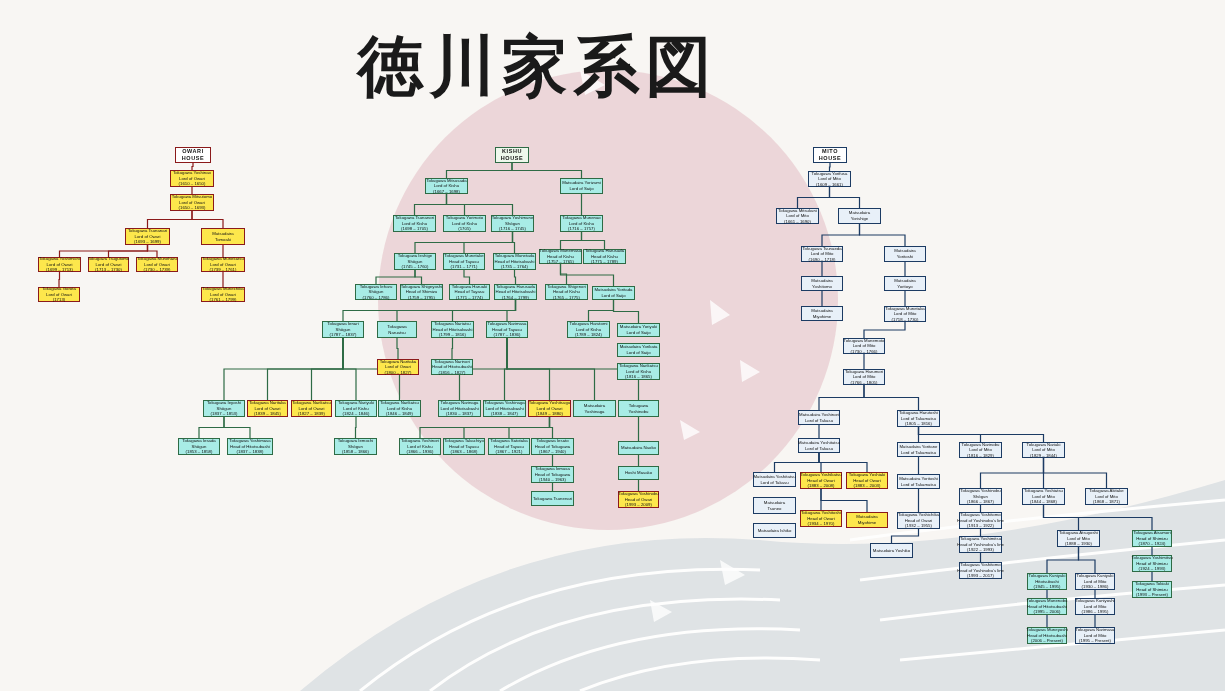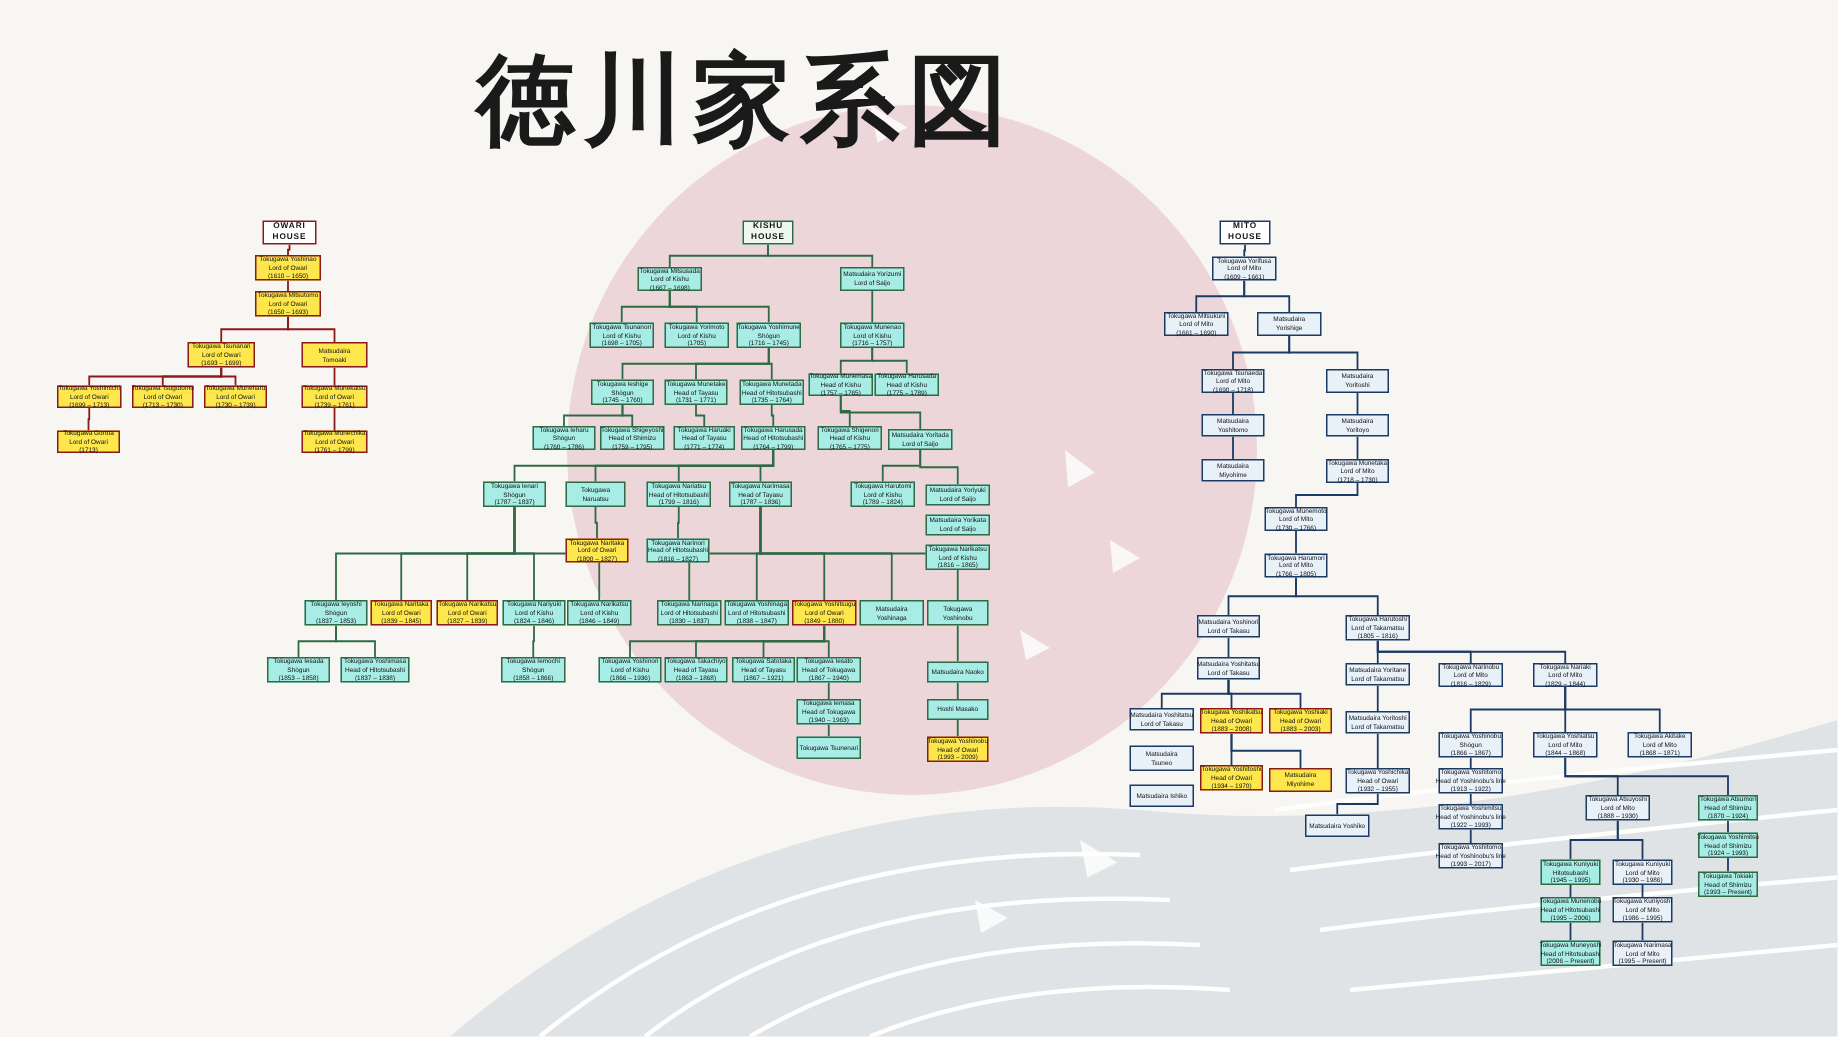--- a/index.html
+++ b/index.html
@@ -1,18 +1,18 @@
 <!DOCTYPE html>
 <html><head>
 <meta charset="utf-8">
 <style>
   html,body{margin:0;padding:0;}
   body{width:1225px;height:691px;position:relative;overflow:hidden;background:#f8f6f3;font-family:"DejaVu Sans",sans-serif;}
   #bg{position:absolute;left:0;top:0;width:1225px;height:691px;z-index:0;}
-  #title{position:absolute;left:0;top:22px;width:995px;text-align:center;font-size:66px;font-weight:bold;color:#1a1a1a;letter-spacing:6px;z-index:2;font-family:"DejaVu Sans",sans-serif;}
+  #title{position:absolute;left:0;top:22px;width:995px;text-align:center;font-size:66px;font-weight:bold;color:#1a1a1a;letter-spacing:6px;z-index:2;font-family:"DejaVu Sans",sans-serif;padding-left:40px;}
   #lines{position:absolute;left:0;top:0;width:1225px;height:691px;z-index:1;}
   .node{position:absolute;box-sizing:border-box;display:flex;flex-direction:column;align-items:center;justify-content:center;text-align:center;font-size:4.3px;line-height:5.6px;color:#111;font-family:"Liberation Sans",sans-serif;z-index:3;padding:1px;}
   .node span{display:block;white-space:nowrap;}
   .owari{background:#fde74c;border:1.2px solid #8b1a1a;}
   .kishu{background:#a8ece6;border:1.2px solid #2e6b45;}
   .mito{background:#e8f0f8;border:1.2px solid #1c3b63;}
   .hdr{font-size:5.5px;line-height:7px;letter-spacing:0.6px;font-weight:bold;}
   .hdr.owari{background:#fff;border-color:#8b1a1a;}
   .hdr.kishu{background:#eef8ec;border-color:#2e6b45;}
   .hdr.mito{background:#fff;border-color:#1c3b63;}

